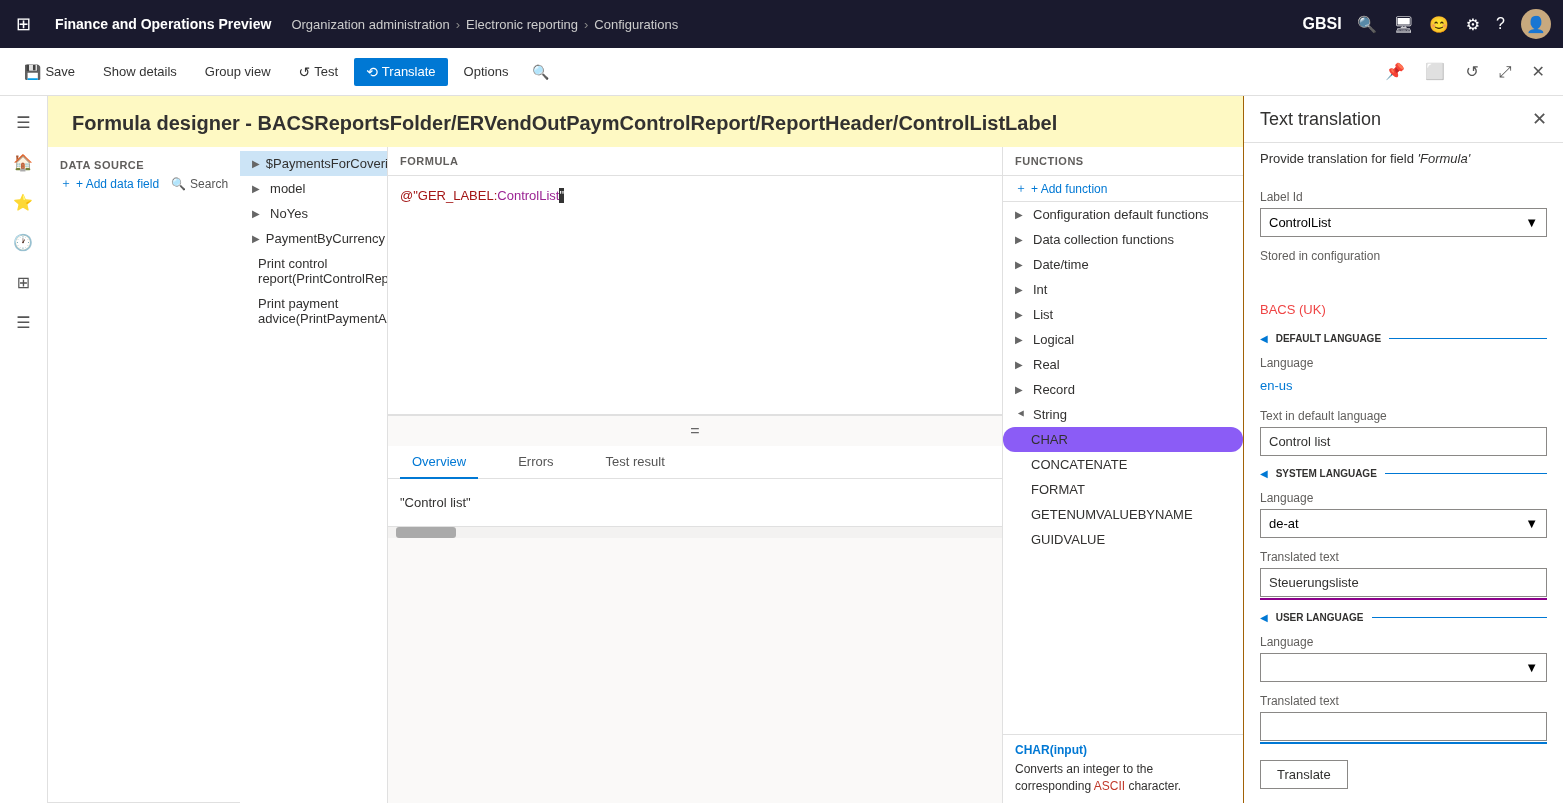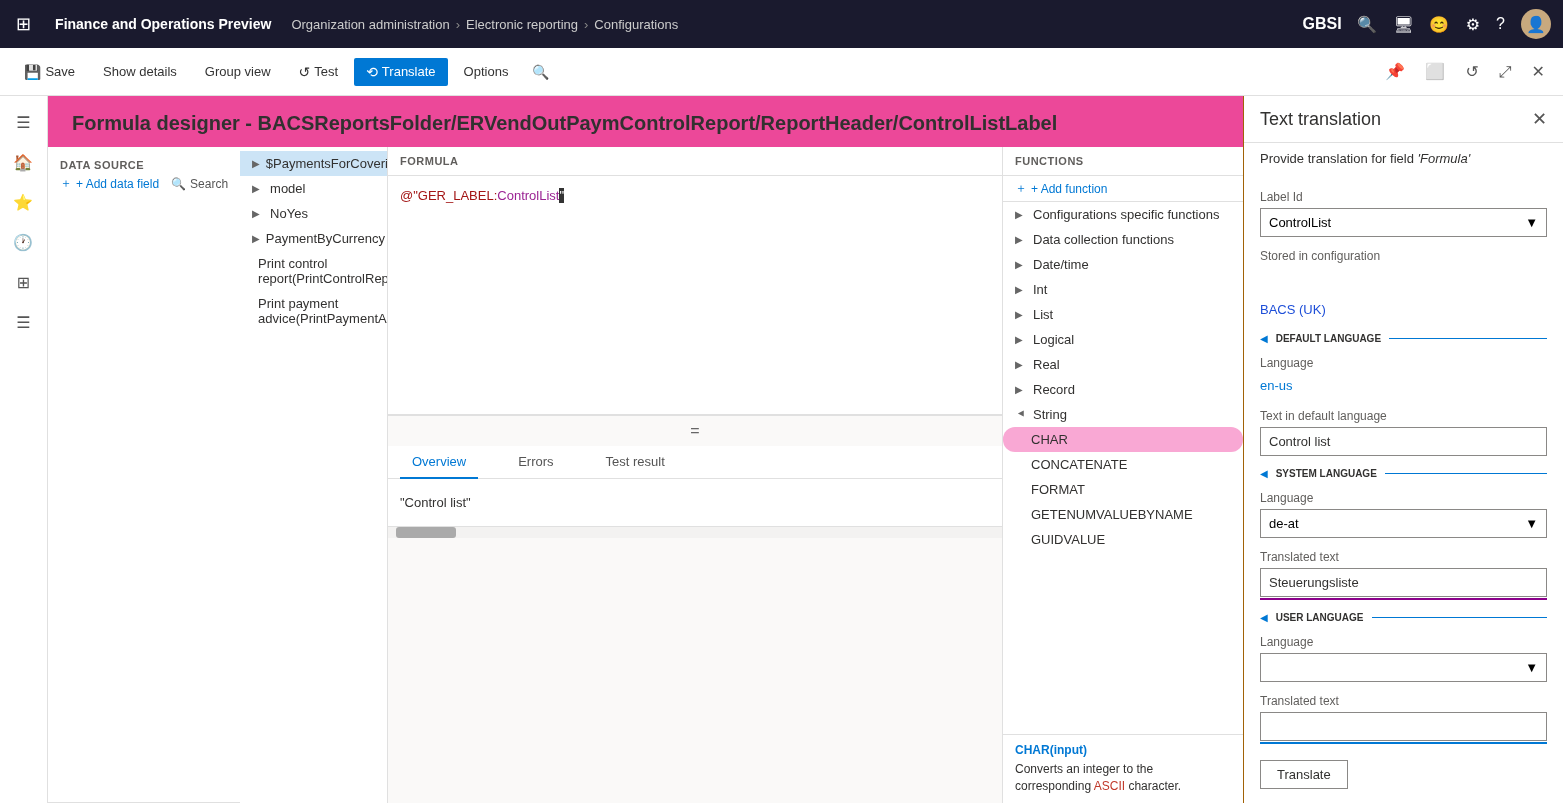--- a/index.html
+++ b/index.html
@@ -51,21 +51,21 @@
     }
     .sidebar-icon { width: 36px; height: 36px; display: flex; align-items: center; justify-content: center; cursor: pointer; border-radius: 2px; color: #555; font-size: 16px; }
 
     
     .content-area {
       flex: 1; display: flex; flex-direction: column; overflow: hidden;
       background: #faf9f8;
     }
     .page-header {
       padding: 16px 24px 8px 24px;
-      background: #ec4899;
+      background: #fef9c3;
     }
     .page-title { font-size: 20px; font-weight: 600; color: #323130; margin-bottom: 4px; }
     .section-label { font-size: 11px; font-weight: 600; color: #605e5c; text-transform: uppercase; letter-spacing: 0.5px; }
 
     
     .panels { display: flex; flex: 1; overflow: hidden; }
 
     
     .data-source-panel {
       width: 340px; background: white; border-right: 1px solid #e0e0e0;
@@ -116,21 +116,21 @@
     .functions-header {
       display: flex; align-items: center; padding: 8px 12px;
       border-bottom: 1px solid #e0e0e0; gap: 8px;
     }
     .functions-title { font-size: 11px; font-weight: 600; color: #605e5c; text-transform: uppercase; letter-spacing: 0.5px; }
     .functions-tree { flex: 1; overflow-y: auto; }
     .func-item {
       display: flex; align-items: center; padding: 5px 12px;
       cursor: pointer; font-size: 13px; color: #323130; gap: 6px;
     }
-    .func-item.selected { background: #f9a8d4; border-radius: 12px; }
+    .func-item.selected { background: #8b5cf6; border-radius: 12px; }
     .func-item.child { padding-left: 28px; }
     .func-description {
       padding: 8px 12px; border-top: 1px solid #e0e0e0; font-size: 12px;
     }
     .func-desc-title { font-weight: 600; color: #0078d4; margin-bottom: 4px; }
     .func-desc-text { color: #323130; font-size: 12px; line-height: 1.4; }
     .func-desc-highlight { color: #c0392b; }
 
     
     .translation-panel {
@@ -144,21 +144,21 @@
     .translation-title { font-size: 18px; font-weight: 300; color: #323130; }
     .close-btn { background: none; border: none; font-size: 18px; cursor: pointer; color: #555; }
     .translation-subtitle { padding: 8px 16px 12px; font-size: 13px; color: #323130; }
     .translation-subtitle span { }
     .translation-body { padding: 0 16px; }
     .field-label { font-size: 12px; color: #605e5c; margin-bottom: 4px; margin-top: 12px; }
     .field-dropdown {
       width: 100%; padding: 6px 8px; border: 1px solid #8a8886; font-size: 13px;
       display: flex; align-items: center; justify-content: space-between; cursor: pointer; background: white;
     }
-    .field-value { font-size: 13px; color: #1d4ed8; padding: 4px 0; margin-top: 35px; }
+    .field-value { font-size: 13px; color: #ef4444; padding: 4px 0; margin-top: 35px; }
     .section-divider {
       display: flex; align-items: center; gap: 8px; margin: 12px 0 8px;
     }
     .section-divider-line { flex: 1; height: 1px; background: #0078d4; }
     .section-divider-text { font-size: 10px; font-weight: 600; color: #323130; text-transform: uppercase; }
     .section-collapse-icon { color: #0078d4; font-size: 10px; }
     .lang-value { color: #0078d4; font-size: 13px; padding: 4px 0; }
     .text-input {
       width: 100%; padding: 6px 8px; border: 1px solid #8a8886; font-size: 13px;
       outline: none; background: white; color: #323130;
@@ -316,21 +316,21 @@
         </div>
         <div style="padding: 4px 12px; border-bottom: 1px solid #e0e0e0;">
           <button class="add-btn">
             <span>＋</span>
             <span>+ Add function</span>
           </button>
         </div>
         <div class="functions-tree">
           <div class="func-item">
             <span class="tree-arrow">▶</span>
-            <span>Configurations specific functions</span>
+            <span>Configuration default functions</span>
           </div>
           <div class="func-item">
             <span class="tree-arrow">▶</span>
             <span>Data collection functions</span>
           </div>
           <div class="func-item">
             <span class="tree-arrow">▶</span>
             <span>Date/time</span>
           </div>
           <div class="func-item">

